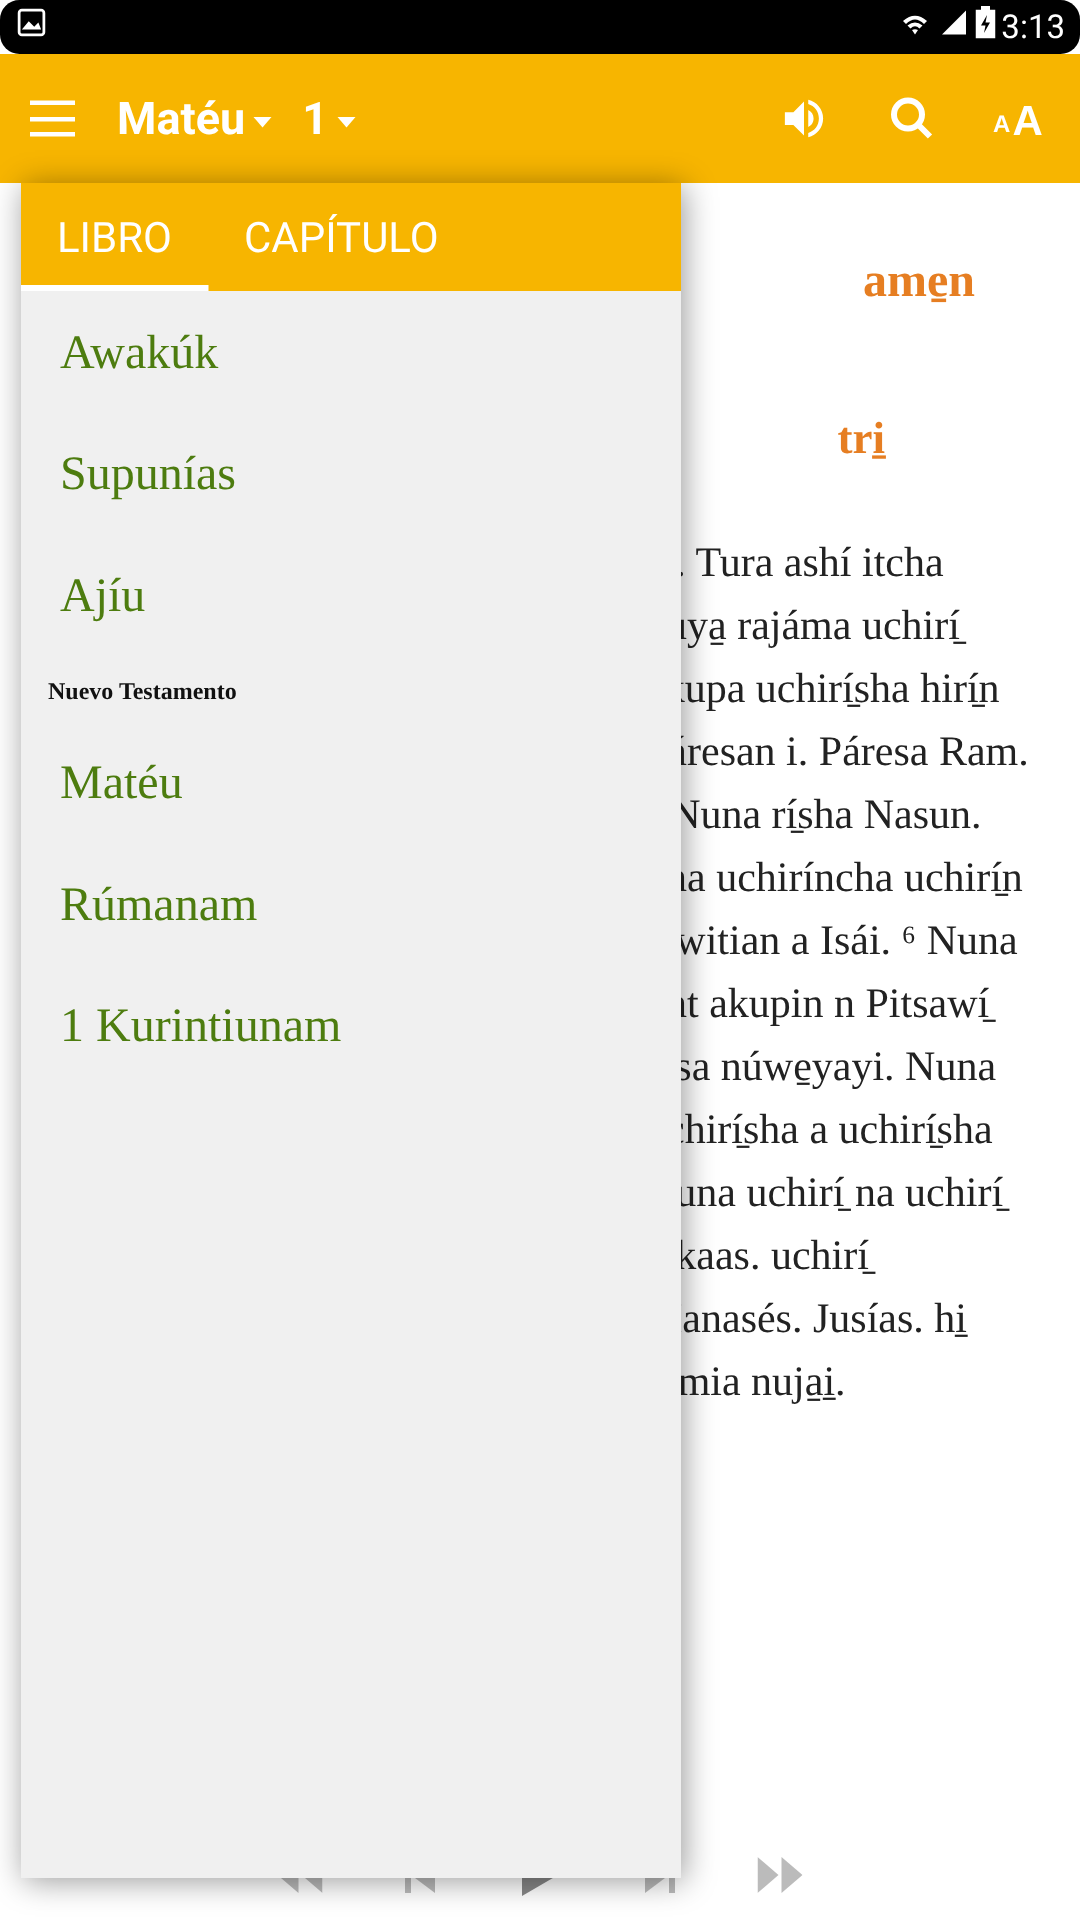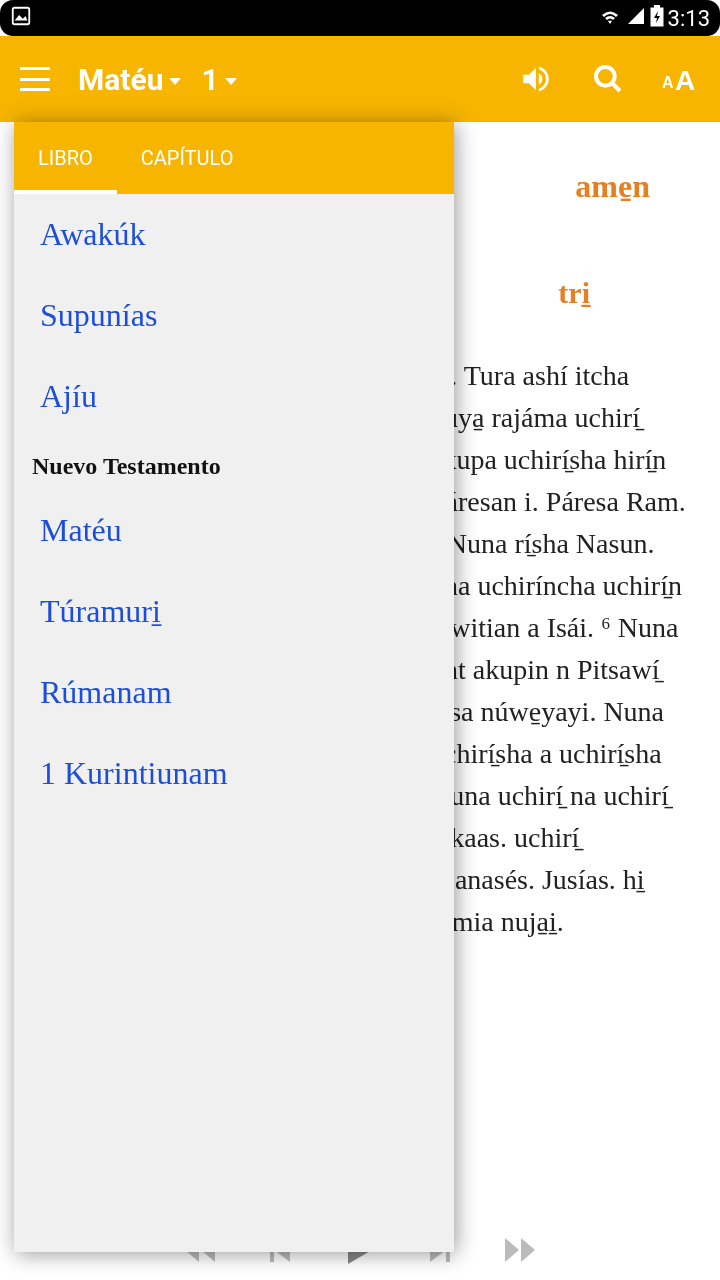--- a/index.html
+++ b/index.html
@@ -82,43 +82,43 @@
   height: 72px;
   background: #f7b500;
   display: flex;
   font-family: Roboto, Arial, sans-serif;
 }
 .tab {
   padding: 0 24px;
   display: flex;
   align-items: center;
   color: #fff;
-  font-size: 20px;
+  font-size: 28px;
   position: relative;
 }
 .tab.active::after {
   content: '';
   position: absolute;
   bottom: 0; left: 0; right: 0;
   height: 4px;
   background: #fff;
 }
 .book-list {
   flex: 1;
   overflow: hidden;
 }
 .book-item {
   padding: 22px 26px;
   font-size: 32px;
   font-family: Georgia, serif;
-  color: #1d4ed8;
+  color: #4d7c0f;
 }
 .section-header {
   padding: 16px 18px 10px;
-  font-size: 24px;
+  font-size: 16px;
   font-weight: 700;
   font-family: Georgia, serif;
   color: #111;
 }
 .player {
   position: absolute;
   bottom: 0; left: 0; right: 0;
   height: 60px;
   background: #fff;
   display: flex;
@@ -212,21 +212,20 @@
     <div class="tab">
       <span>CAPÍTULO</span>
     </div>
   </div>
   <div class="book-list">
     <div class="book-item">Awakúk</div>
     <div class="book-item">Supunías</div>
     <div class="book-item">Ajíu</div>
     <div class="section-header">Nuevo Testamento</div>
     <div class="book-item">Matéu</div>
-    <div class="book-item">Túramuri̱</div>
     <div class="book-item">Rúmanam</div>
     <div class="book-item">1 Kurintiunam</div>
   </div>
 </div>
 
 <div class="player">
   <div class="player-btn">
     <svg width="30" height="24" viewBox="0 0 30 24" fill="#bbb">
         <polygon points="14,0 0,12 14,24"></polygon>
         <polygon points="30,0 16,12 30,24"></polygon>

